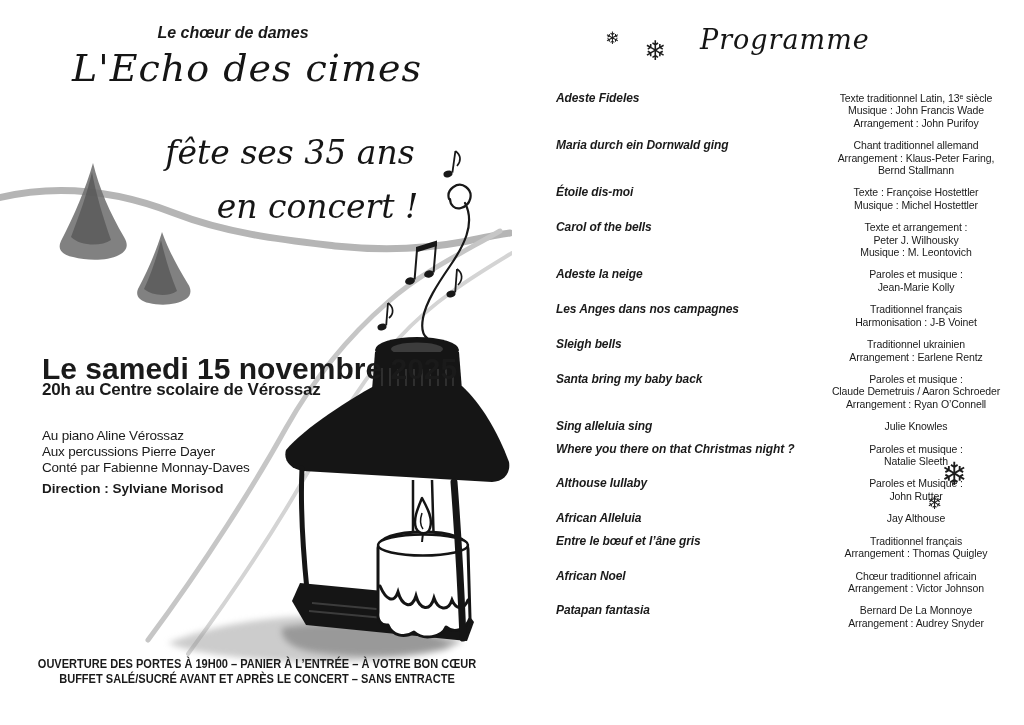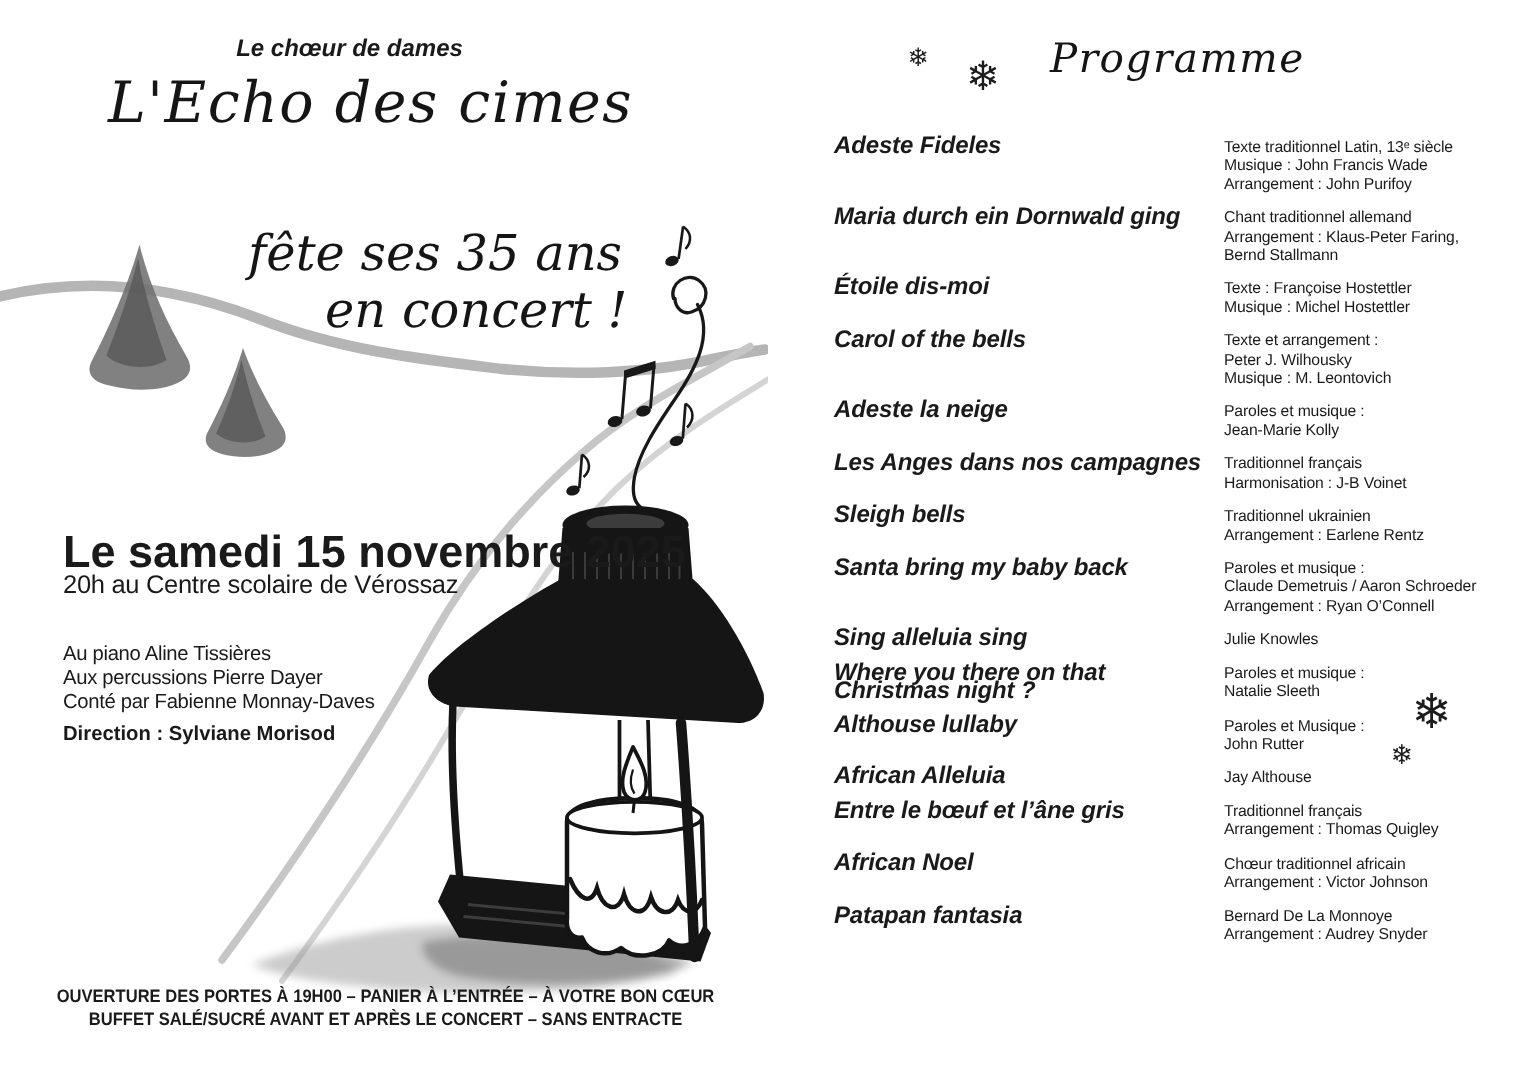--- a/index.html
+++ b/index.html
@@ -5,42 +5,42 @@
   html,body{margin:0;padding:0;background:#ffffff;}
   .page{position:relative;width:1024px;height:725px;background:#fff;overflow:hidden;
         font-family:"Liberation Sans","DejaVu Sans",sans-serif;color:#1a1a1a;}
   .script{font-family:"DejaVu Serif",serif;font-style:italic;color:#151515;text-align:right;}
   .art{position:absolute;left:0;top:0;}
 
   .choir-label{position:absolute;left:98px;top:24px;width:270px;text-align:center;
                font-size:16px;font-weight:bold;font-style:italic;}
   .script-title{position:absolute;left:52px;top:46px;width:390px;text-align:center;
                 font-size:38px;letter-spacing:1px;}
-  .script-sub1{position:absolute;left:160px;top:149px;width:260px;text-align:center;font-size:33px;}
+  .script-sub1{position:absolute;left:160px;top:133px;width:260px;text-align:center;font-size:33px;}
   .script-sub2{position:absolute;left:210px;top:187px;width:215px;text-align:center;font-size:33px;}
 
   .date-line{position:absolute;left:42px;top:352px;font-size:30px;font-weight:bold;}
-  .venue-line{position:absolute;left:42px;top:380px;font-size:17px;font-weight:normal;letter-spacing:-0.2px;}
+  .venue-line{position:absolute;left:42px;top:380px;font-size:17px;font-weight:bold;letter-spacing:-0.2px;}
   .credits{position:absolute;left:42px;top:428px;font-size:13.5px;line-height:15.8px;letter-spacing:-0.2px;}
   .direction{position:absolute;left:42px;top:481px;font-size:13.5px;font-weight:bold;}
   .footer{position:absolute;left:0px;top:657px;width:514px;text-align:center;font-size:12px;
           font-weight:bold;line-height:14.5px;transform:scaleX(0.92);transform-origin:50% 0;}
 
   .prog-heading{position:absolute;left:700px;top:24px;font-size:27px;letter-spacing:1px;}
   .sf{position:absolute;color:#1c1c1c;line-height:1;}
   .sf-top-small{left:605px;top:30px;font-size:17px;}
   .sf-top-large{left:644px;top:38px;font-size:27px;}
   .sf-right-large{left:941px;top:458px;font-size:32px;}
   .sf-right-small{left:927px;top:494px;font-size:18px;}
 
   .prog-list{position:absolute;left:556px;top:92px;width:460px;}
   .prog-row{display:flex;margin-bottom:10px;}
-  .prog-title{width:260px;font-size:16px;font-weight:bold;font-style:italic;
+  .prog-title{width:260px;font-size:12px;font-weight:bold;font-style:italic;
               line-height:12.5px;letter-spacing:-0.1px;}
-  .prog-details{width:200px;font-size:10.5px;line-height:12.4px;letter-spacing:-0.1px;}
+  .prog-details{width:200px;font-size:10.5px;line-height:12.4px;letter-spacing:-0.1px;text-align:center;}
 </style>
 </head>
 <body>
 
 <div class="page">
 
   <svg class="art" width="512" height="725" viewBox="0 0 512 725" aria-hidden="true">
     <g>
       <path d="M-6,199 C60,182 120,192 174,213 C228,234 285,240 335,246 C385,251 430,248 462,242 C482,238 496,235 510,233" stroke="#b5b5b5" stroke-width="7" fill="none" stroke-linecap="round"></path>
     </g>
@@ -100,21 +100,21 @@
     <path d="M449,199 C446,189 458,181 466,187 C474,193 471,205 461,208 C455,210 450,205 450,199 M465,203 C476,224 463,247 450,266 C437,285 426,302 423,318 C421,329 423,335 427,338" stroke="#181818" stroke-width="2.2" fill="none" stroke-linecap="round"></path>
   </svg>
 
   <div class="choir-label">Le chœur de dames</div>
   <div class="script-title script">L'Echo des cimes</div>
   <div class="script-sub1 script">fête ses 35 ans</div>
   <div class="script-sub2 script">en concert !</div>
   <div class="date-line">Le samedi 15 novembre 2025</div>
   <div class="venue-line">20h au Centre scolaire de Vérossaz</div>
   <div class="credits">
-    <div>Au piano Aline Tissières</div>
+    <div>Au piano Aline Vérossaz</div>
     <div>Aux percussions Pierre Dayer</div>
     <div>Conté par Fabienne Monnay-Daves</div>
   </div>
   <div class="direction">Direction : Sylviane Morisod</div>
   <div class="footer">
     <div>OUVERTURE DES PORTES À 19H00 – PANIER À L’ENTRÉE – À VOTRE BON CŒUR</div>
     <div>BUFFET SALÉ/SUCRÉ AVANT ET APRÈS LE CONCERT – SANS ENTRACTE</div>
   </div>
 
   <span class="sf sf-top-small">❄</span>

